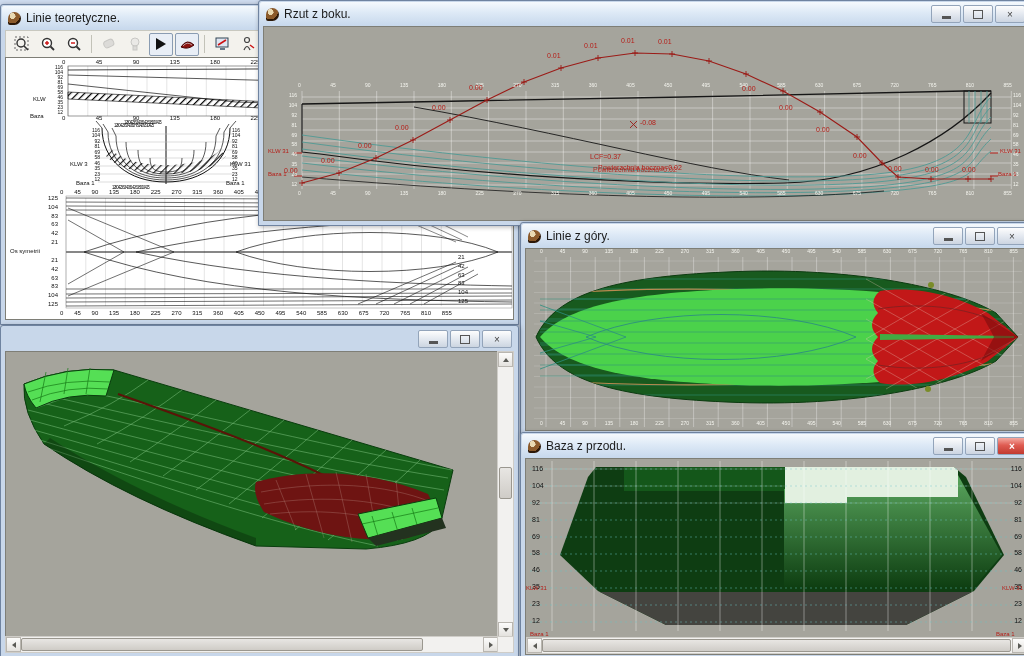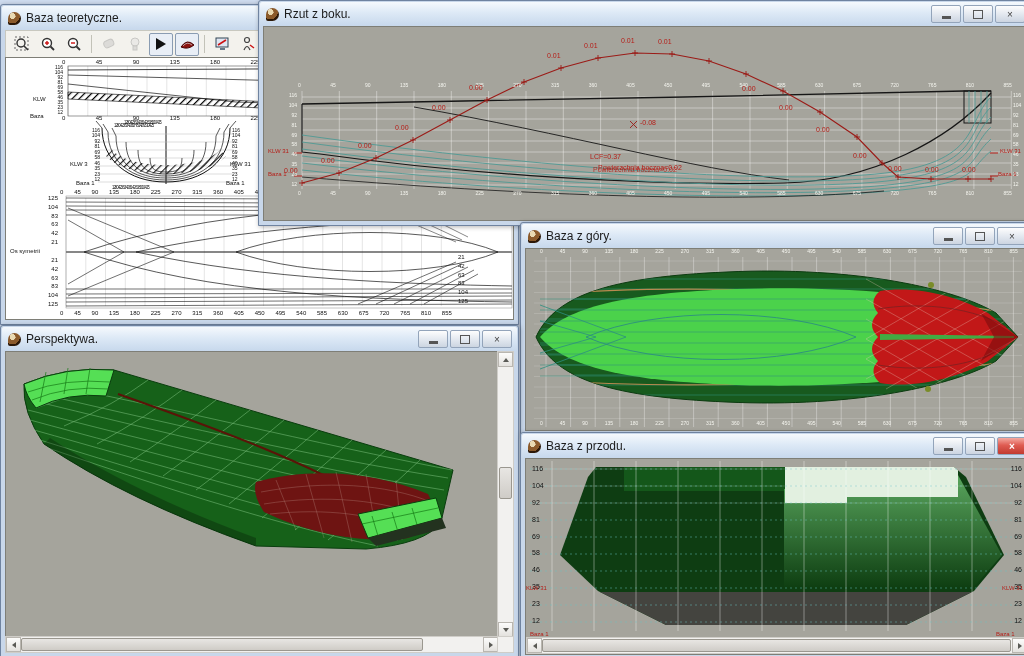--- a/index.html
+++ b/index.html
@@ -51,21 +51,21 @@
   .thumb{position:absolute;background:linear-gradient(#e8e6e3,#cfccc7);border:1px solid #9a978f;border-radius:2px;}
 </style>
 </head>
 <body>
 
 <div id="desktop">
 
   <div class="win" style="left:0;top:4px;width:517px;height:319px;z-index:1;">
     <div class="titlebar">
       <span class="appicon"></span>
-      <span class="wtitle">Baza teoretyczne.</span>
+      <span class="wtitle">Linie teoretyczne.</span>
     </div>
     <div class="toolbar">
       <div class="tbtn">
           <svg width="17" height="16">
             <rect x="1" y="1" width="13" height="13" fill="none" stroke="#666" stroke-dasharray="2,2" stroke-width="1"></rect>
             <circle cx="7" cy="7" r="4" fill="none" stroke="#333" stroke-width="1.4"></circle>
             <line x1="10" y1="10" x2="14" y2="14" stroke="#333" stroke-width="1.6"></line>
           </svg>
         </div>
       <div class="tbtn">
@@ -454,21 +454,21 @@
           <span class="lbl t7 red" style="left: 624px; top: 138px;">0.00</span>
           <span class="lbl t7 red" style="left: 661px; top: 139px;">0.00</span>
           <span class="lbl t7 red" style="left: 698px; top: 139px;">0.00</span>
         </div>
     </div>
   </div>
 
   <div class="win" style="left:520px;top:222px;width:512px;height:212px;z-index:3;">
     <div class="titlebar">
       <span class="appicon"></span>
-      <span class="wtitle">Baza z góry.</span>
+      <span class="wtitle">Linie z góry.</span>
     </div>
     <div class="wbtns">
       <div class="wbtn">
           <span class="minbar"></span>
         </div>
       <div class="wbtn">
           <span class="rstbox"></span>
         </div>
       <div class="wbtn">×</div>
     </div>
@@ -543,24 +543,20 @@
           <span>675</span>
           <span>720</span>
           <span>765</span>
           <span>810</span>
           <span>855</span>
         </div>
     </div>
   </div>
 
   <div class="win" style="left:0;top:325px;width:517px;height:331px;z-index:4;">
-    <div class="titlebar">
-      <span class="appicon"></span>
-      <span class="wtitle">Perspektywa.</span>
-    </div>
     <div class="wbtns">
       <div class="wbtn">
           <span class="minbar"></span>
         </div>
       <div class="wbtn">
           <span class="rstbox"></span>
         </div>
       <div class="wbtn">×</div>
     </div>
     <div class="client" style="right:19px;bottom:19px;">

